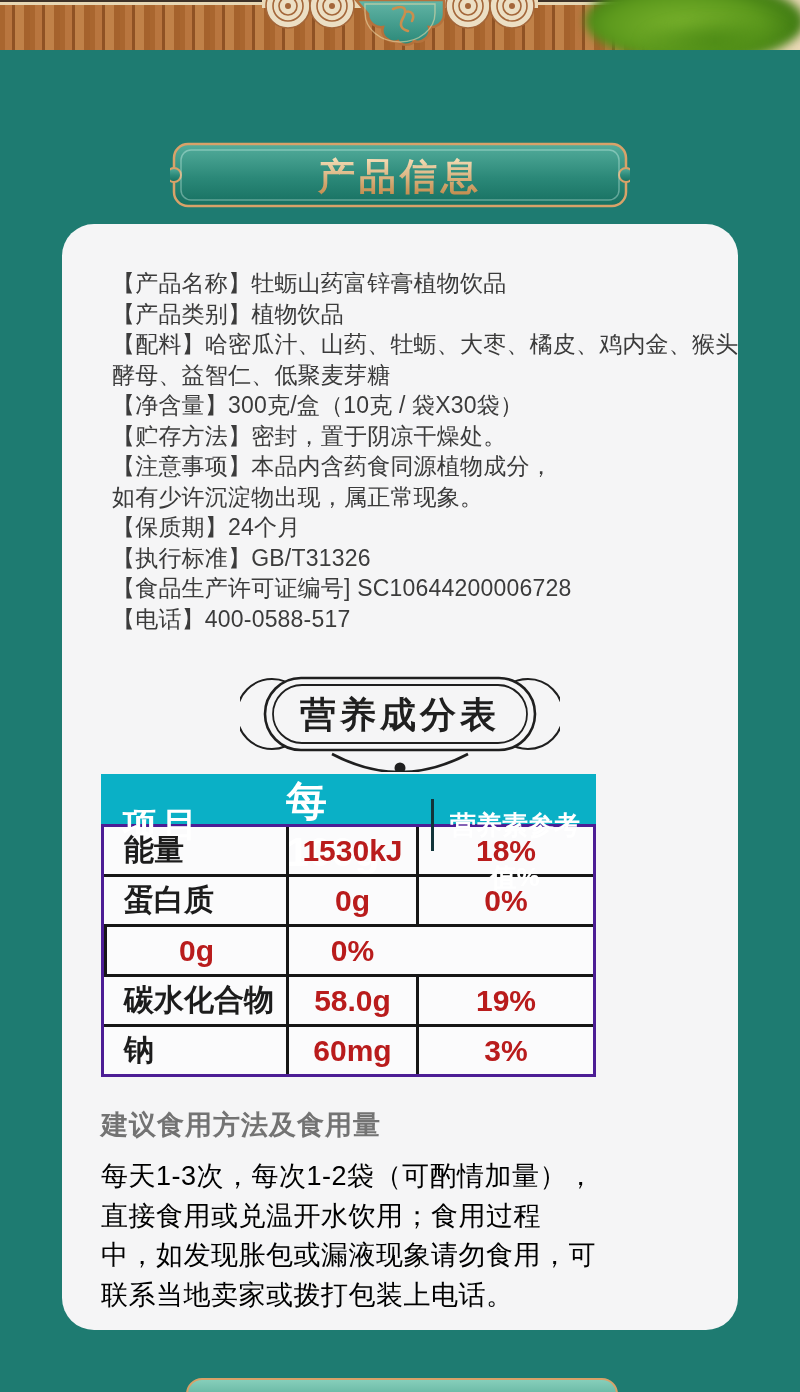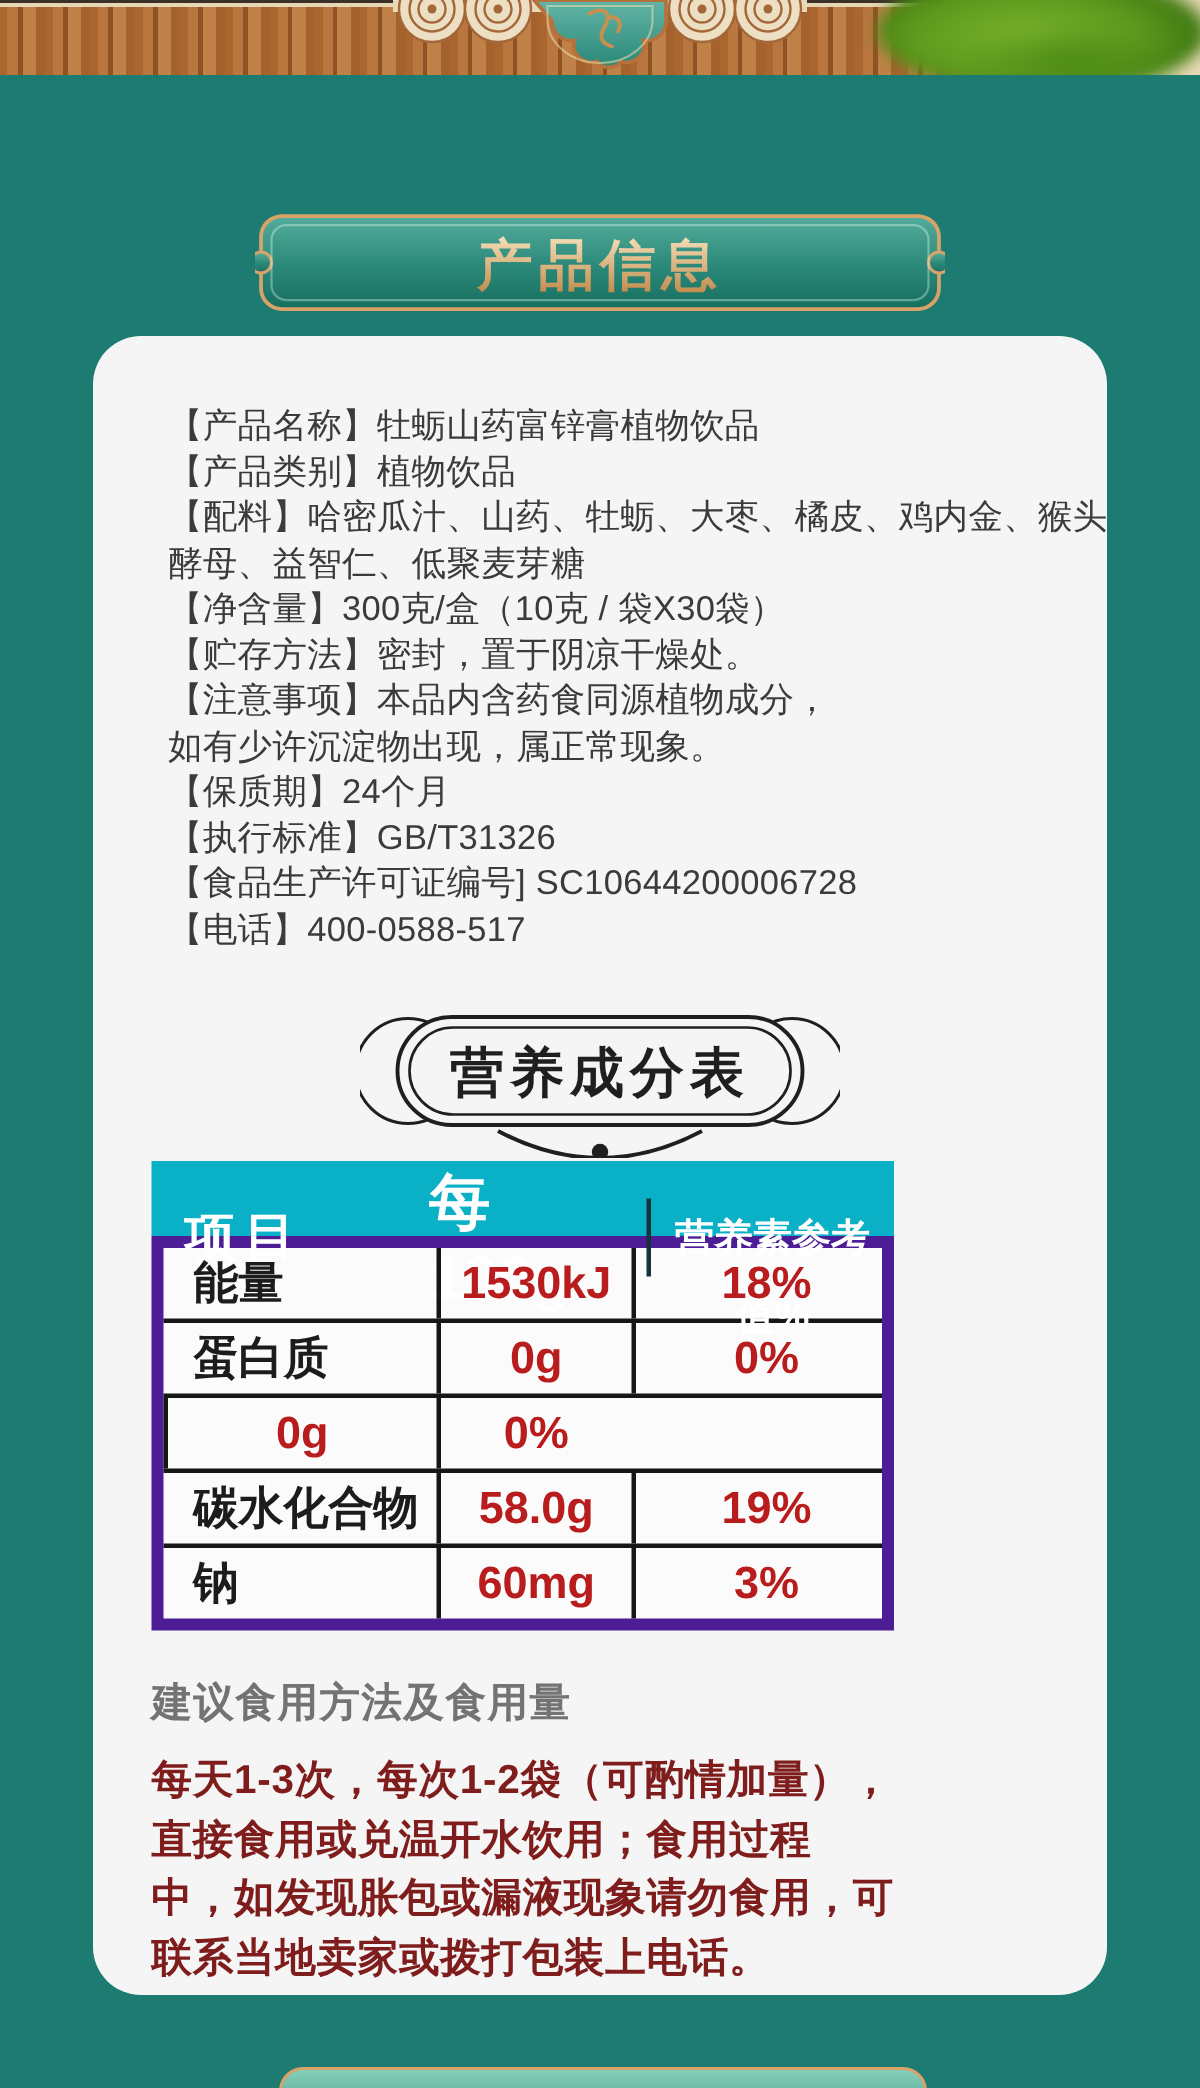--- a/index.html
+++ b/index.html
@@ -34,32 +34,32 @@
   .nut-ornament{display:block;margin:26px auto 0;}
 
   
   .ntable{margin:2px 0 0 39px;width:495px;}
   .nt-header{height:50px;background:#0ab0c6;display:grid;grid-template-columns:185px 133px 177px;
              align-items:center;color:#ffffff;}
   .nt-h1{font-size:34px;font-weight:bold;padding-left:22px;letter-spacing:6px;}
   .nt-h2{font-size:41px;font-weight:bold;text-align:left;}
   .nt-h3{font-size:26px;font-weight:bold;text-align:center;border-left:3px solid #12343a;
          height:52px;line-height:52px;margin-left:12px;}
-  .nt-body{border:8px solid #4c1d95;background:#fbfbfc;}
+  .nt-body{border:3px solid #4c1d95;background:#fbfbfc;}
   .nt-row{display:grid;grid-template-columns:182px 130px 177px;height:47px;}
   .nt-row + .nt-row{border-top:3px solid #161616;}
   .nt-c1{font-size:30px;font-weight:bold;color:#1c1c1c;padding-left:20px;
          display:flex;align-items:center;}
   .nt-c2,.nt-c3{font-size:30px;font-weight:bold;color:#b91c1c;border-left:3px solid #161616;
          display:flex;align-items:center;justify-content:center;}
 
   
   .usage{margin:30px 0 0 39px;}
   .usage-title{font-size:27px;font-weight:bold;color:#737373;letter-spacing:1px;}
-  .usage-lines{margin-top:14px;font-size:27px;line-height:39.5px;color:#7f1d1d;letter-spacing:0.5px;font-weight:bold;}
+  .usage-lines{margin-top:14px;font-size:27px;line-height:39.5px;color:#000000;letter-spacing:0.5px;}
 
   
   .bottom-banner{position:absolute;top:1378px;left:186px;width:428px;height:30px;
      border:2.5px solid #d8a269;border-radius:16px;
      background:linear-gradient(180deg,#86ceba 0%,#4aa28d 100%);}
 </style>
 </head>
 <body>
 
 <div class="page">

